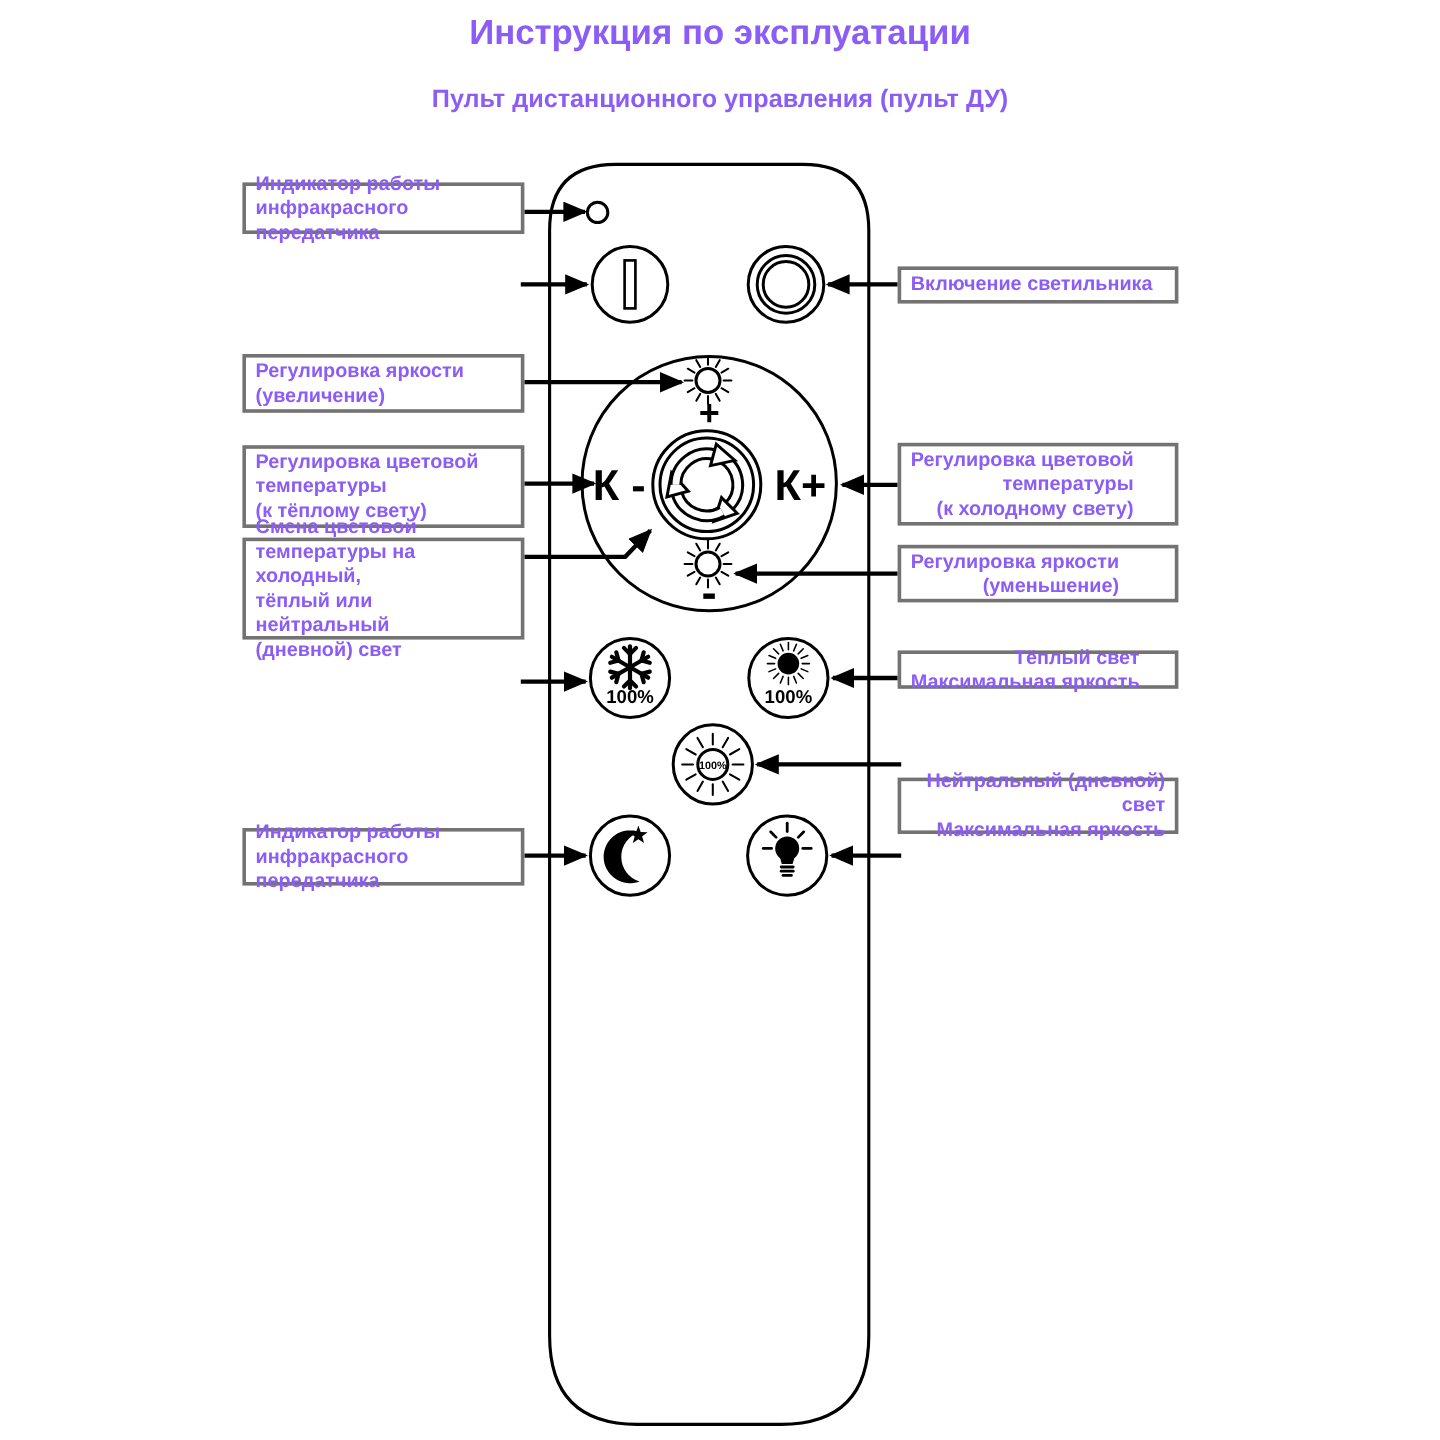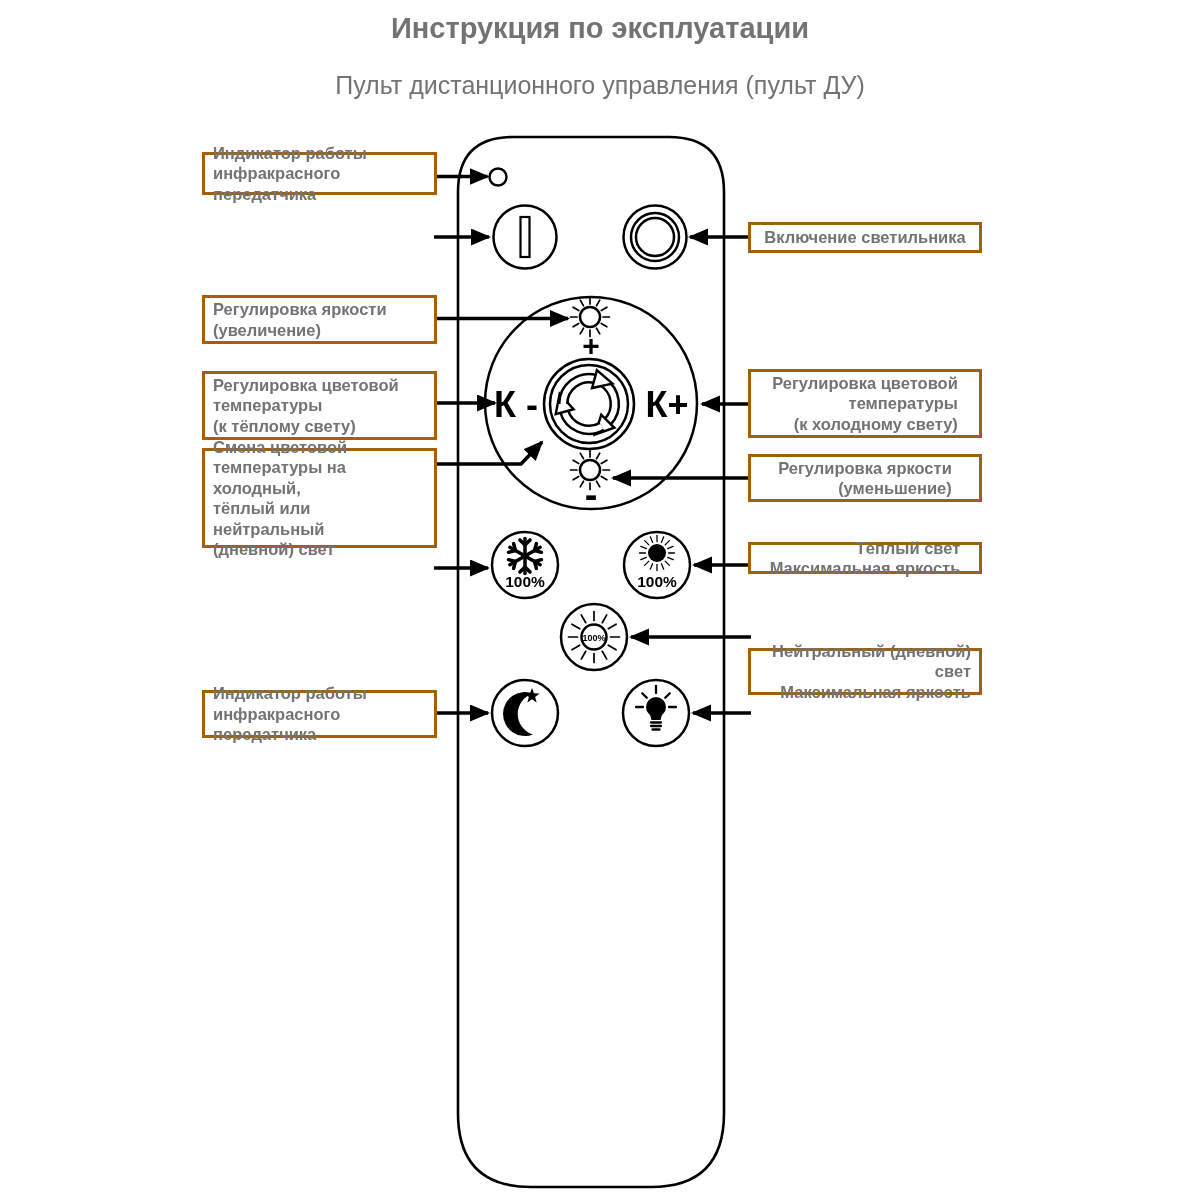--- a/index.html
+++ b/index.html
@@ -1,27 +1,27 @@
 <!DOCTYPE html>
 <html><head>
 <meta charset="utf-8">
 <style>
   html,body{margin:0;padding:0;background:#fff;}
   .stage{position:relative;width:1200px;height:1200px;background:#fff;overflow:hidden;
-         font-family:"Liberation Sans",sans-serif;color:#737373;}
+         font-family:"Liberation Sans",sans-serif;color:#8b5cf6;}
   .title{position:absolute;top:12px;left:0;width:100%;text-align:center;
          font-size:29px;font-weight:bold;}
   .subtitle{position:absolute;top:71px;left:0;width:100%;text-align:center;
-         font-size:25px;font-weight:normal;}
+         font-size:21px;font-weight:bold;}
   .diagram{position:absolute;left:0;top:0;}
-  .callout{position:absolute;box-sizing:border-box;border:3px solid #a16207;background:#fff;
+  .callout{position:absolute;box-sizing:border-box;border:3px solid #737373;background:#fff;
          display:flex;align-items:center;font-size:16.5px;line-height:20.5px;
          font-weight:bold;padding:1px 8px;white-space:pre-line;}
   .callout.left{left:202px;width:235px;}
-  .callout.right{left:748px;width:234px;justify-content:center;text-align:right;}
+  .callout.right{left:748px;width:234px;justify-content:flex-start;text-align:right;}
   
   .oln{fill:none;stroke:#000;stroke-width:2.5;}
   .body-oln{fill:#fff;stroke:#000;stroke-width:2.6;}
   .svgt{font-family:"Liberation Sans",sans-serif;font-weight:bold;fill:#000;text-anchor:middle;}
   .rays{stroke:#000;stroke-width:1.7;stroke-linecap:round;}
   .rays2{stroke:#000;stroke-width:1.3;stroke-linecap:round;}
   .snowst{stroke:#000;stroke-width:3.8;stroke-linecap:round;}
   .arr{stroke:#000;stroke-width:3.6;fill:none;marker-end:url(#ah);}
   .blk{fill:#000;stroke:none;}
   .bulbln{stroke:#000;stroke-width:2.3;stroke-linecap:round;}
@@ -238,21 +238,21 @@
   </div>
   <div class="callout left" style="top:295px;height:49px">
     <span>Регулировка яркости
 (увеличение)</span>
   </div>
   <div class="callout left" style="top:371px;height:69px">
     <span>Регулировка цветовой
 температуры
 (к тёплому свету)</span>
   </div>
-  <div class="callout left" style="top:448px;height:100px">
+  <div class="callout left" style="top:448px;height:85px">
     <span>Смена цветовой
 температуры на холодный,
 тёплый или нейтральный
 (дневной) свет</span>
   </div>
   <div class="callout left" style="top:690px;height:48px">
     <span>Индикатор работы
 инфракрасного передатчика</span>
   </div>
 

